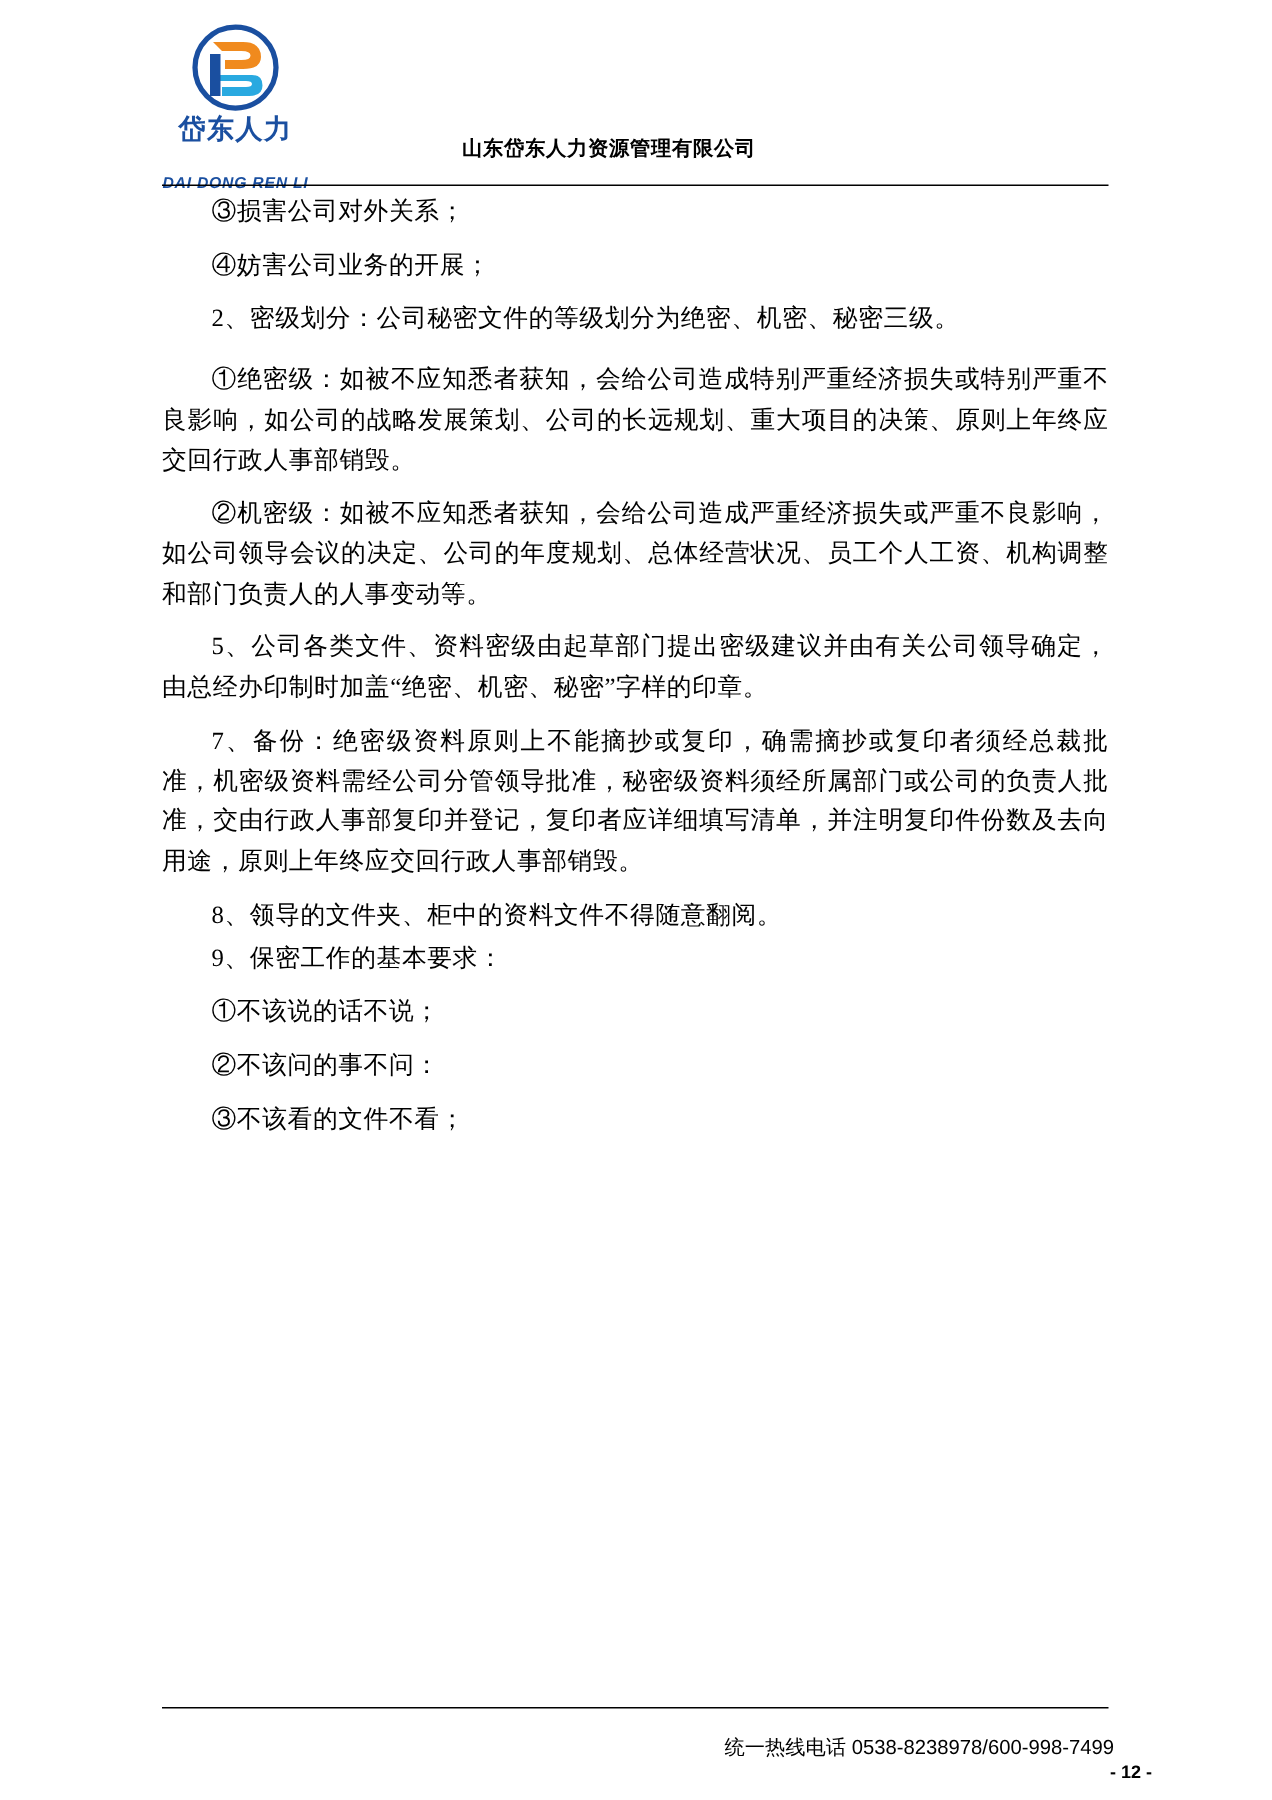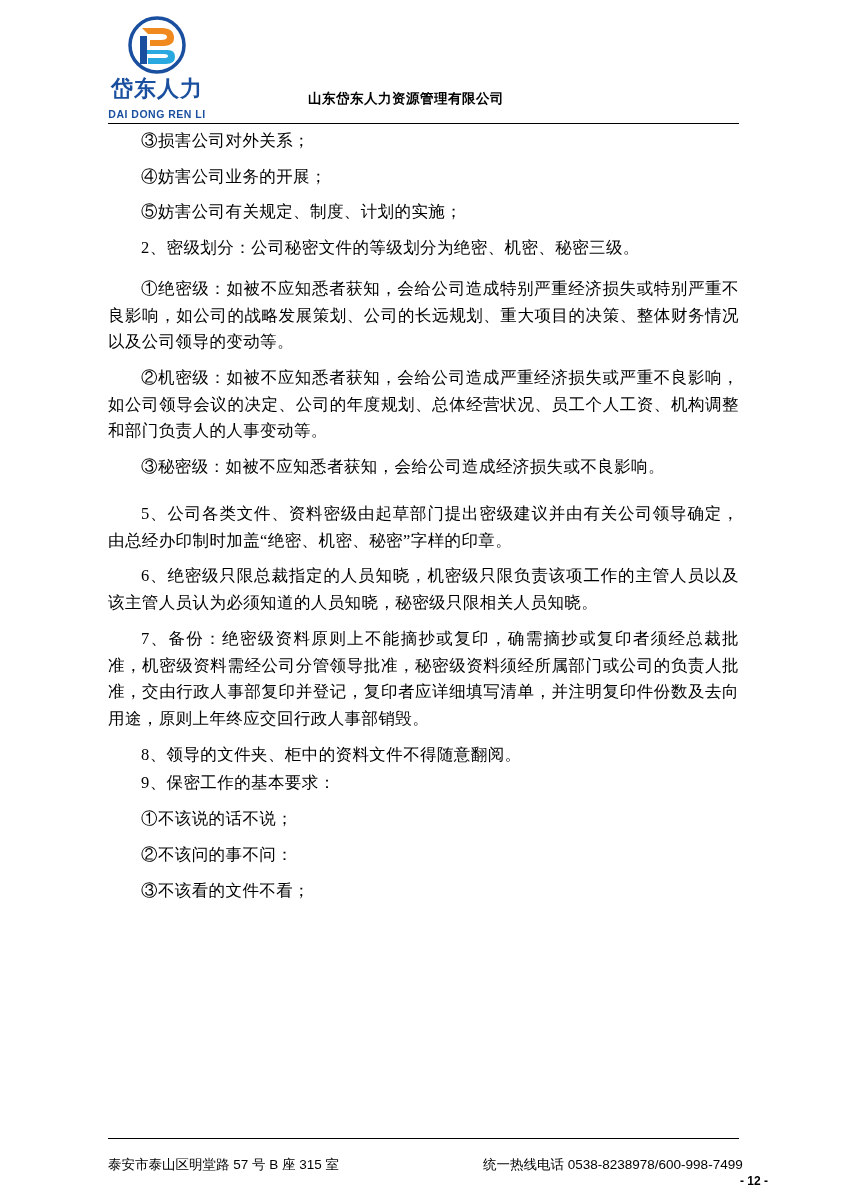--- a/index.html
+++ b/index.html
@@ -39,33 +39,34 @@
   }
   .logo-mark {
     width: 58px;
     height: 58px;
     margin: 0 auto;
     position: relative;
   }
   .logo-cn {
     font-family: "Liberation Sans", sans-serif;
     font-weight: bold;
-    font-size: 22px;
+    font-size: 18px;
     letter-spacing: 1px;
     color: #1a4fa0;
     margin-top: 3px;
     line-height: 1.1;
   }
   .logo-en {
     font-family: "Liberation Sans", sans-serif;
     font-weight: bold;
     font-size: 10.5px;
     letter-spacing: 0.5px;
     color: #1a4fa0;
-    margin-top: 7px;
+    margin-top: 19px;
+    font-style: italic;
   }
   .company-name {
     position: absolute;
     left: 308px;
     top: 80px;
     font-family: "Liberation Sans", sans-serif;
     font-size: 13.5px;
     color: #000;
     letter-spacing: 0.5px;
     font-weight: bold;
@@ -159,35 +160,31 @@
       <div class="logo-cn">岱东人力</div>
       <div class="logo-en">DAI DONG REN LI</div>
     </div>
     <div class="company-name">山东岱东人力资源管理有限公司</div>
     <div class="header-rule"></div>
   </div>
 
   <div class="content">
     <p class="para indent">③损害公司对外关系；</p>
     <p class="para indent">④妨害公司业务的开展；</p>
-    <p class="para indent">⑤妨害公司有关规定、制度、计划的实施；</p>
     <p class="para indent gap-sm">2、密级划分：公司秘密文件的等级划分为绝密、机密、秘密三级。</p>
-    <p class="para indent">①绝密级：如被不应知悉者获知，会给公司造成特别严重经济损失或特别严重不良影响，如公司的战略发展策划、公司的长远规划、重大项目的决策、整体财务情况以及公司领导的变动等。</p>
+    <p class="para indent">①绝密级：如被不应知悉者获知，会给公司造成特别严重经济损失或特别严重不良影响，如公司的战略发展策划、公司的长远规划、重大项目的决策、原则上年终应交回行政人事部销毁。</p>
     <p class="para indent">②机密级：如被不应知悉者获知，会给公司造成严重经济损失或严重不良影响，如公司领导会议的决定、公司的年度规划、总体经营状况、员工个人工资、机构调整和部门负责人的人事变动等。</p>
-    <p class="para indent gap-md">③秘密级：如被不应知悉者获知，会给公司造成经济损失或不良影响。</p>
     <p class="para indent">5、公司各类文件、资料密级由起草部门提出密级建议并由有关公司领导确定，由总经办印制时加盖“绝密、机密、秘密”字样的印章。</p>
-    <p class="para indent">6、绝密级只限总裁指定的人员知晓，机密级只限负责该项工作的主管人员以及该主管人员认为必须知道的人员知晓，秘密级只限相关人员知晓。</p>
     <p class="para indent">7、备份：绝密级资料原则上不能摘抄或复印，确需摘抄或复印者须经总裁批准，机密级资料需经公司分管领导批准，秘密级资料须经所属部门或公司的负责人批准，交由行政人事部复印并登记，复印者应详细填写清单，并注明复印件份数及去向用途，原则上年终应交回行政人事部销毁。</p>
     <p class="para indent tight">8、领导的文件夹、柜中的资料文件不得随意翻阅。</p>
     <p class="para indent">9、保密工作的基本要求：</p>
     <p class="para indent">①不该说的话不说；</p>
     <p class="para indent">②不该问的事不问：</p>
     <p class="para indent">③不该看的文件不看；</p>
   </div>
 
   <div class="footer-rule"></div>
   <div class="footer">
-    <div class="footer-left">泰安市泰山区明堂路 57 号 B 座 315 室</div>
     <div class="footer-center">统一热线电话 0538-8238978/600-998-7499</div>
     <div class="footer-page">- 12 -</div>
   </div>
 
 </div>
 
 </body></html>

